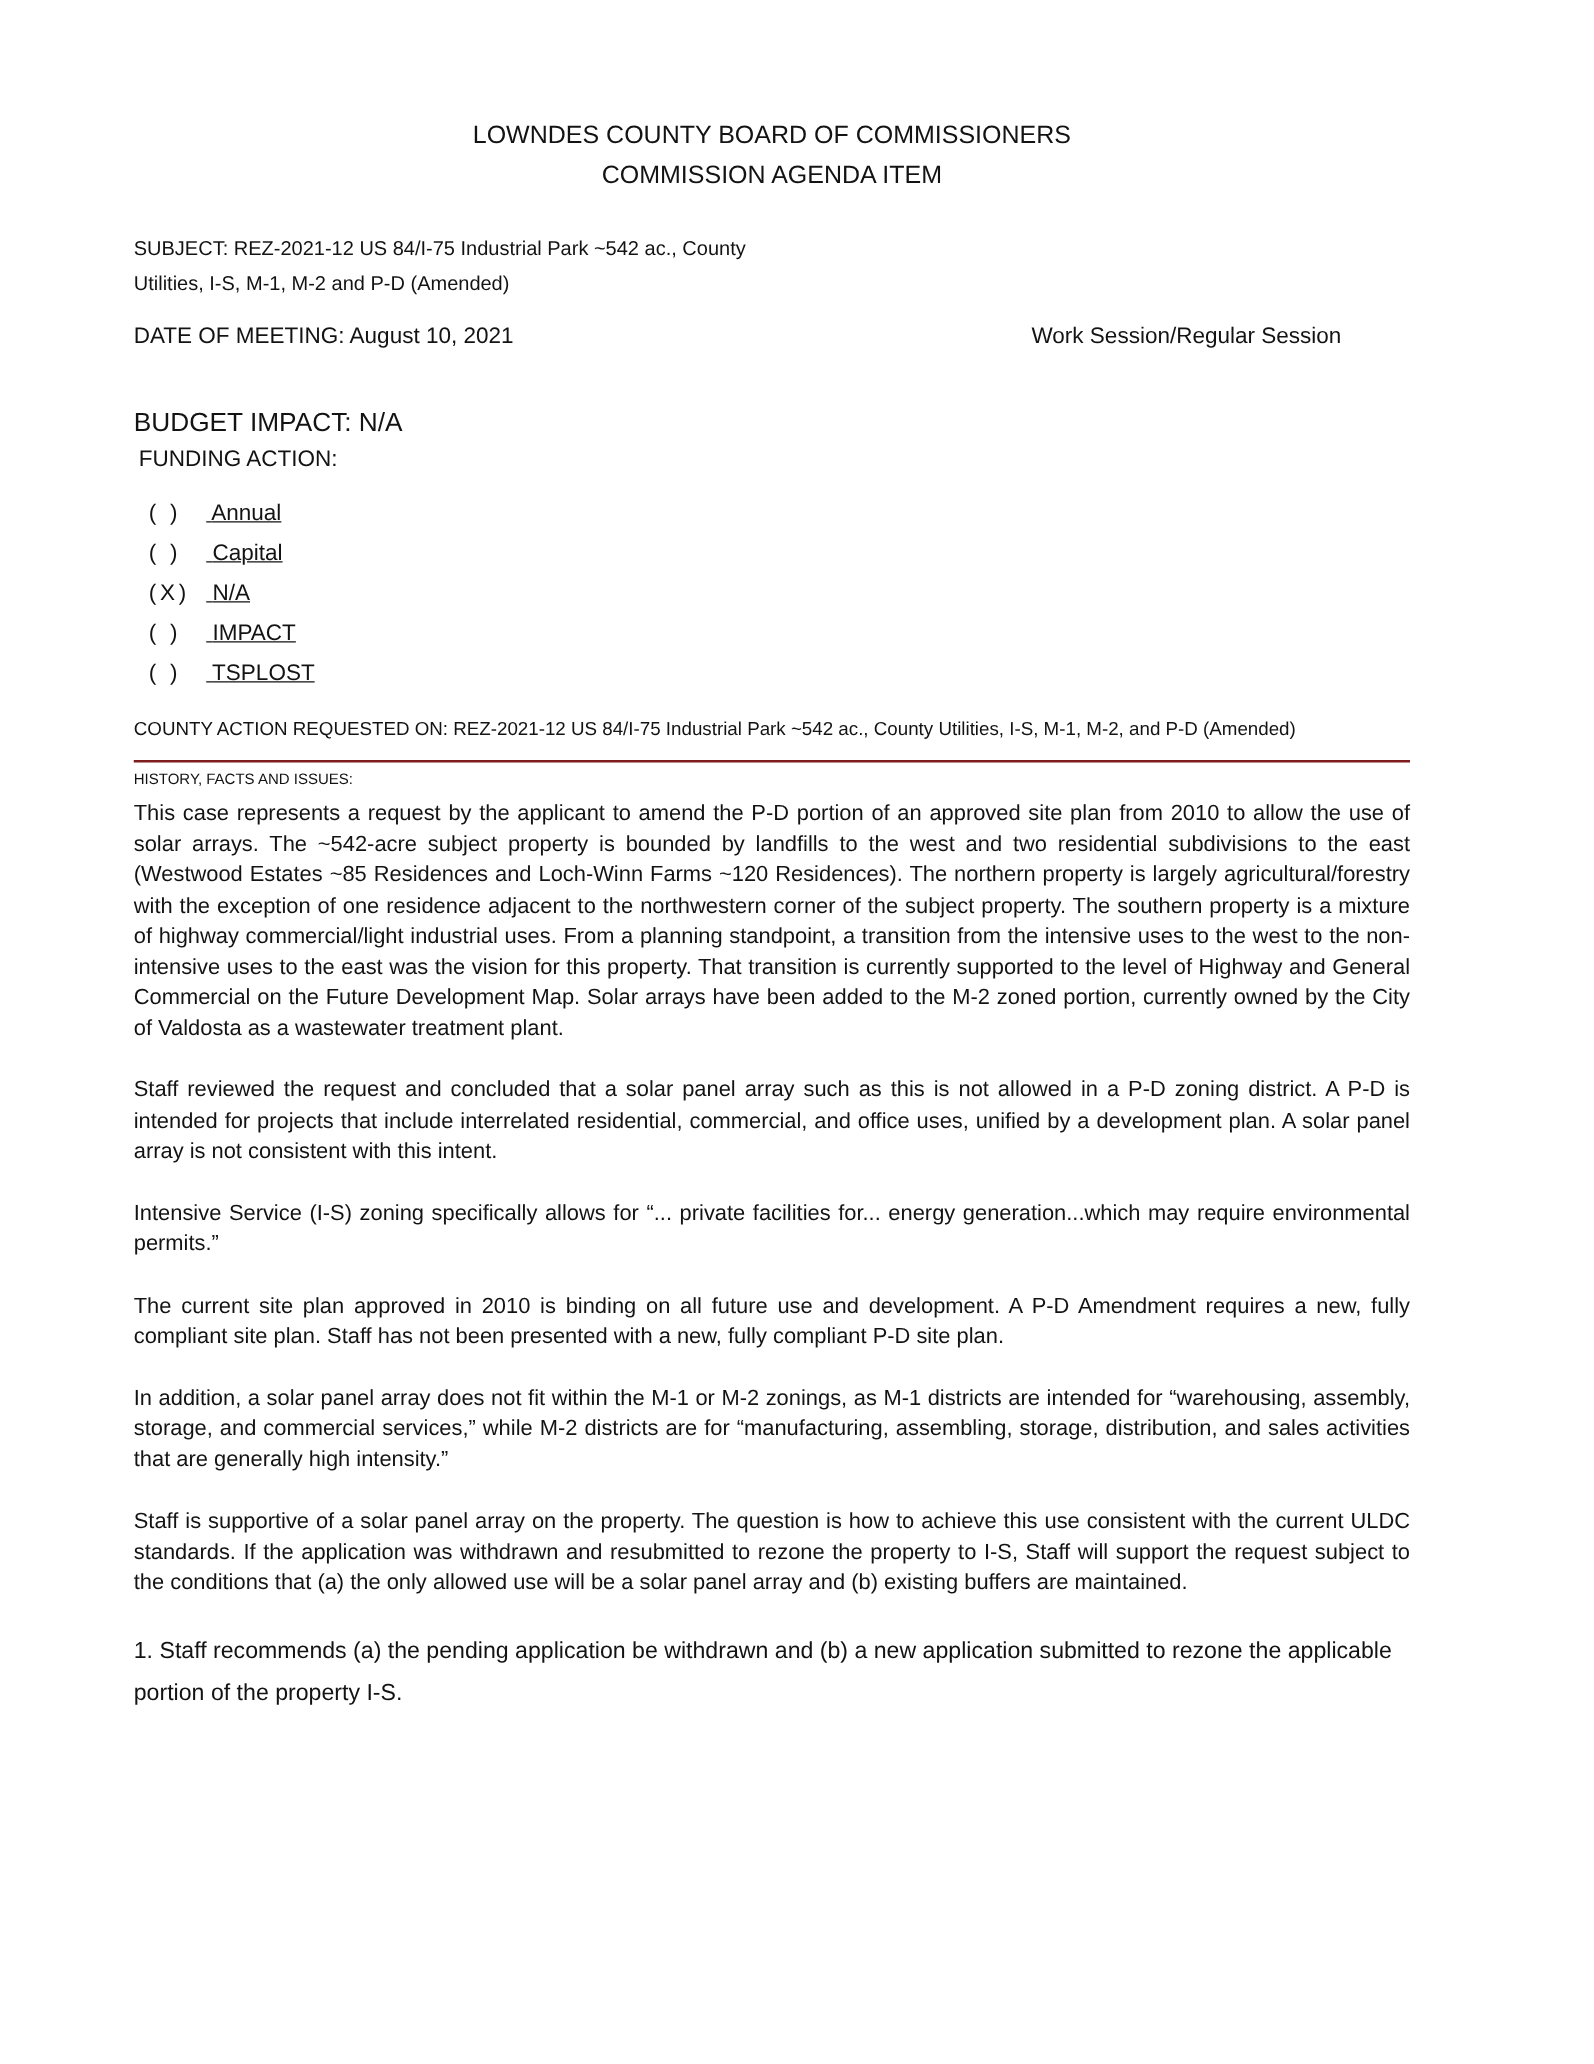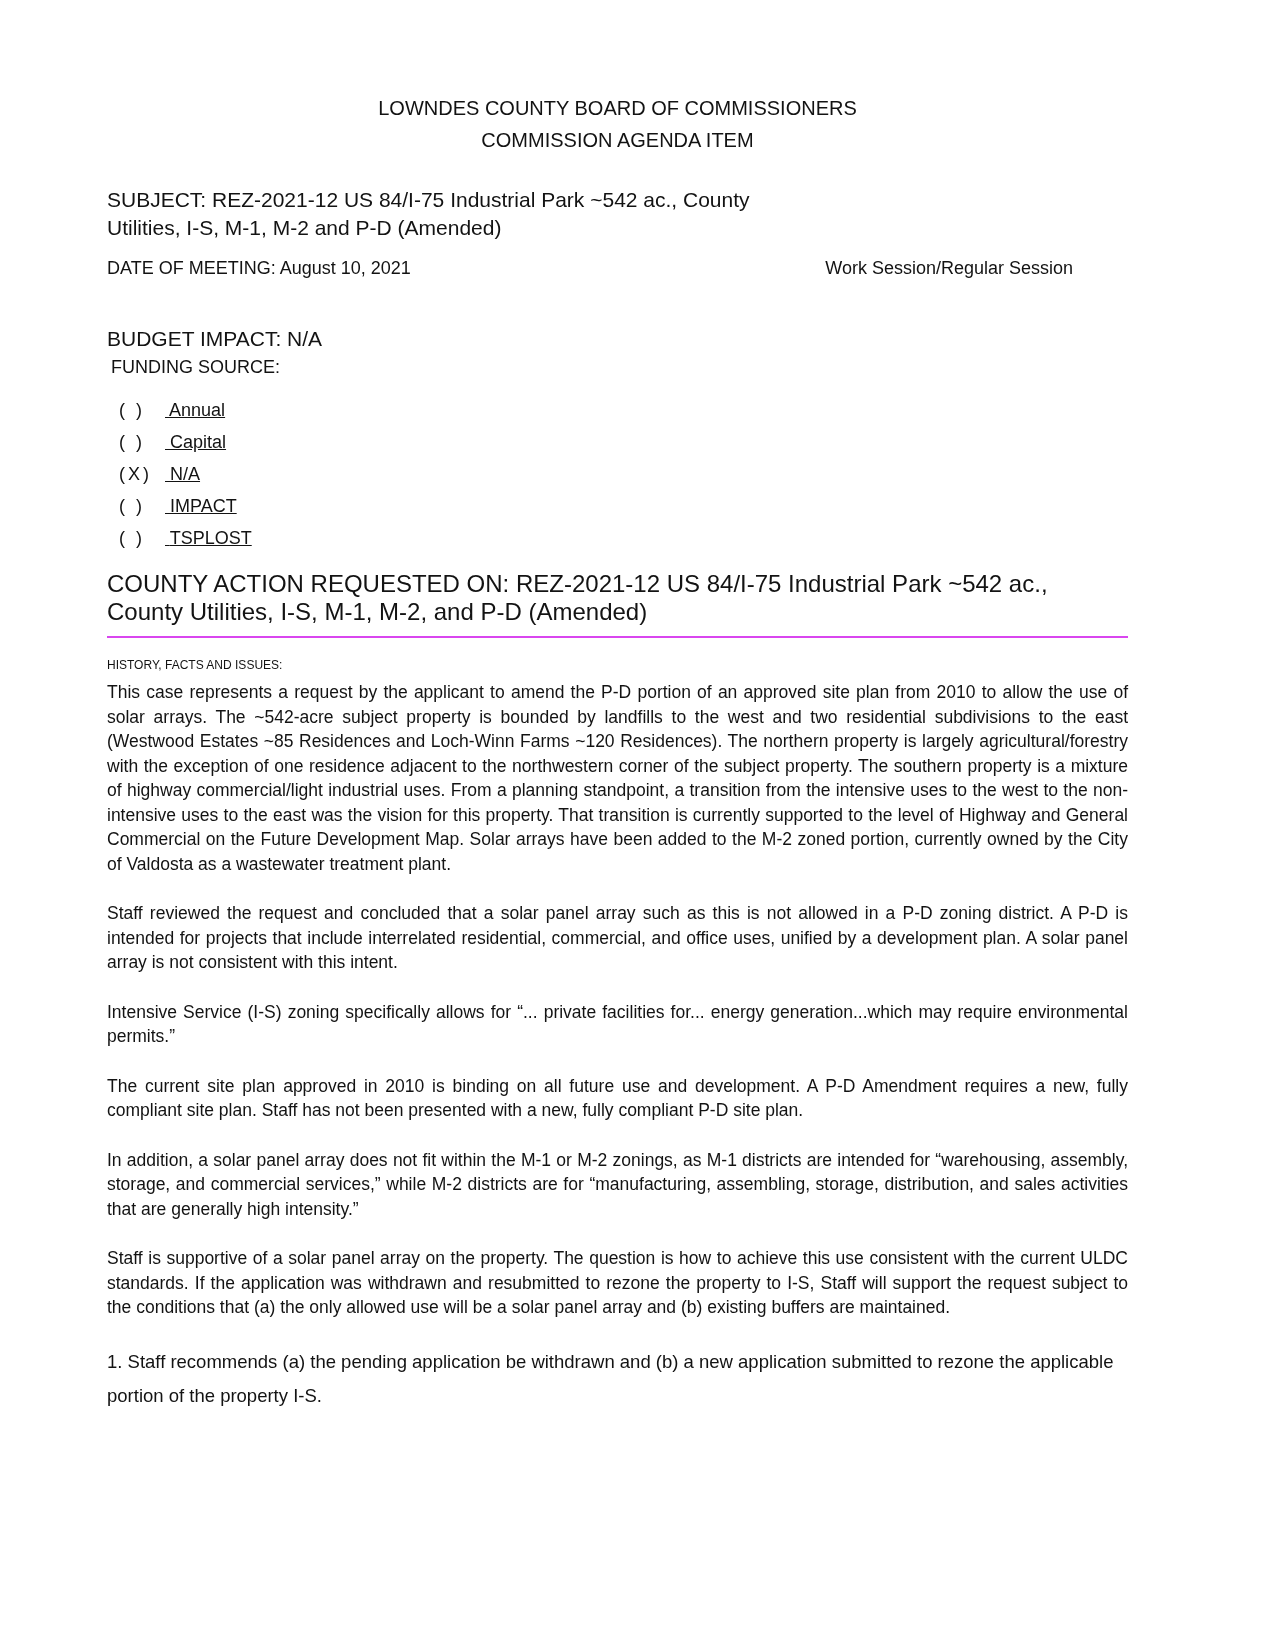--- a/index.html
+++ b/index.html
@@ -20,21 +20,21 @@
     min-height: 1651px;
     padding: 92px 147px 60px 107px;
   }
   .doc-title {
     text-align: center;
     font-size: 20px;
     line-height: 32px;
     margin-bottom: 30px;
   }
   .subject-block {
-    font-size: 21px;
+    font-size: 16px;
     line-height: 28px;
     margin-bottom: 16px;
   }
   .date-row {
     display: flex;
     justify-content: space-between;
     align-items: center;
     font-size: 18px;
     margin-bottom: 48px;
   }
@@ -58,25 +58,24 @@
     font-size: 18px;
     line-height: 32px;
     padding-left: 12px;
   }
   .funding-option .mark {
     display: inline-block;
     width: 46px;
     letter-spacing: 3px;
   }
   .county-action {
-    font-size: 24px;
+    font-size: 15px;
     line-height: 28px;
     padding-bottom: 10px;
-    border-bottom: 2px solid #d946ef;
-    margin-bottom: 14px;
+    border-bottom: 2px solid #7f1d1d;
   }
   .history-heading {
     font-size: 12px;
     line-height: 26px;
     margin-bottom: 2px;
   }
   .body-para {
     font-size: 17.5px;
     line-height: 24.5px;
     text-align: justify;
@@ -106,21 +105,21 @@
     <div>SUBJECT: REZ-2021-12 US 84/I-75 Industrial Park ~542 ac., County</div>
     <div>Utilities, I-S, M-1, M-2 and P-D (Amended)</div>
   </div>
 
   <div class="date-row">
     <span>DATE OF MEETING: August 10, 2021</span>
     <span class="session">Work Session/Regular Session</span>
   </div>
 
   <div class="budget-line">BUDGET IMPACT: N/A</div>
-  <div class="funding-label">FUNDING SOURCE:</div>
+  <div class="funding-label">FUNDING ACTION:</div>
 
   <div class="funding-list">
     <div class="funding-option">
       <span class="mark">( )</span>
       <span>Annual</span>
     </div>
     <div class="funding-option">
       <span class="mark">( )</span>
       <span>Capital</span>
     </div>

